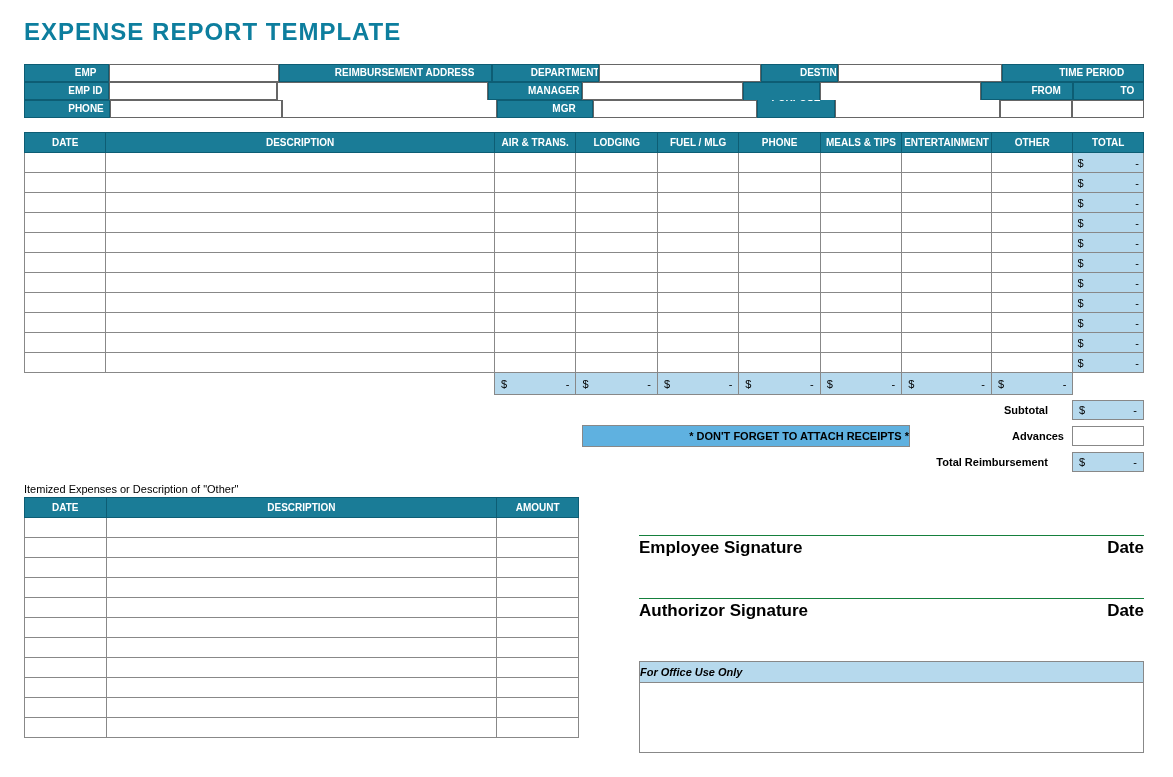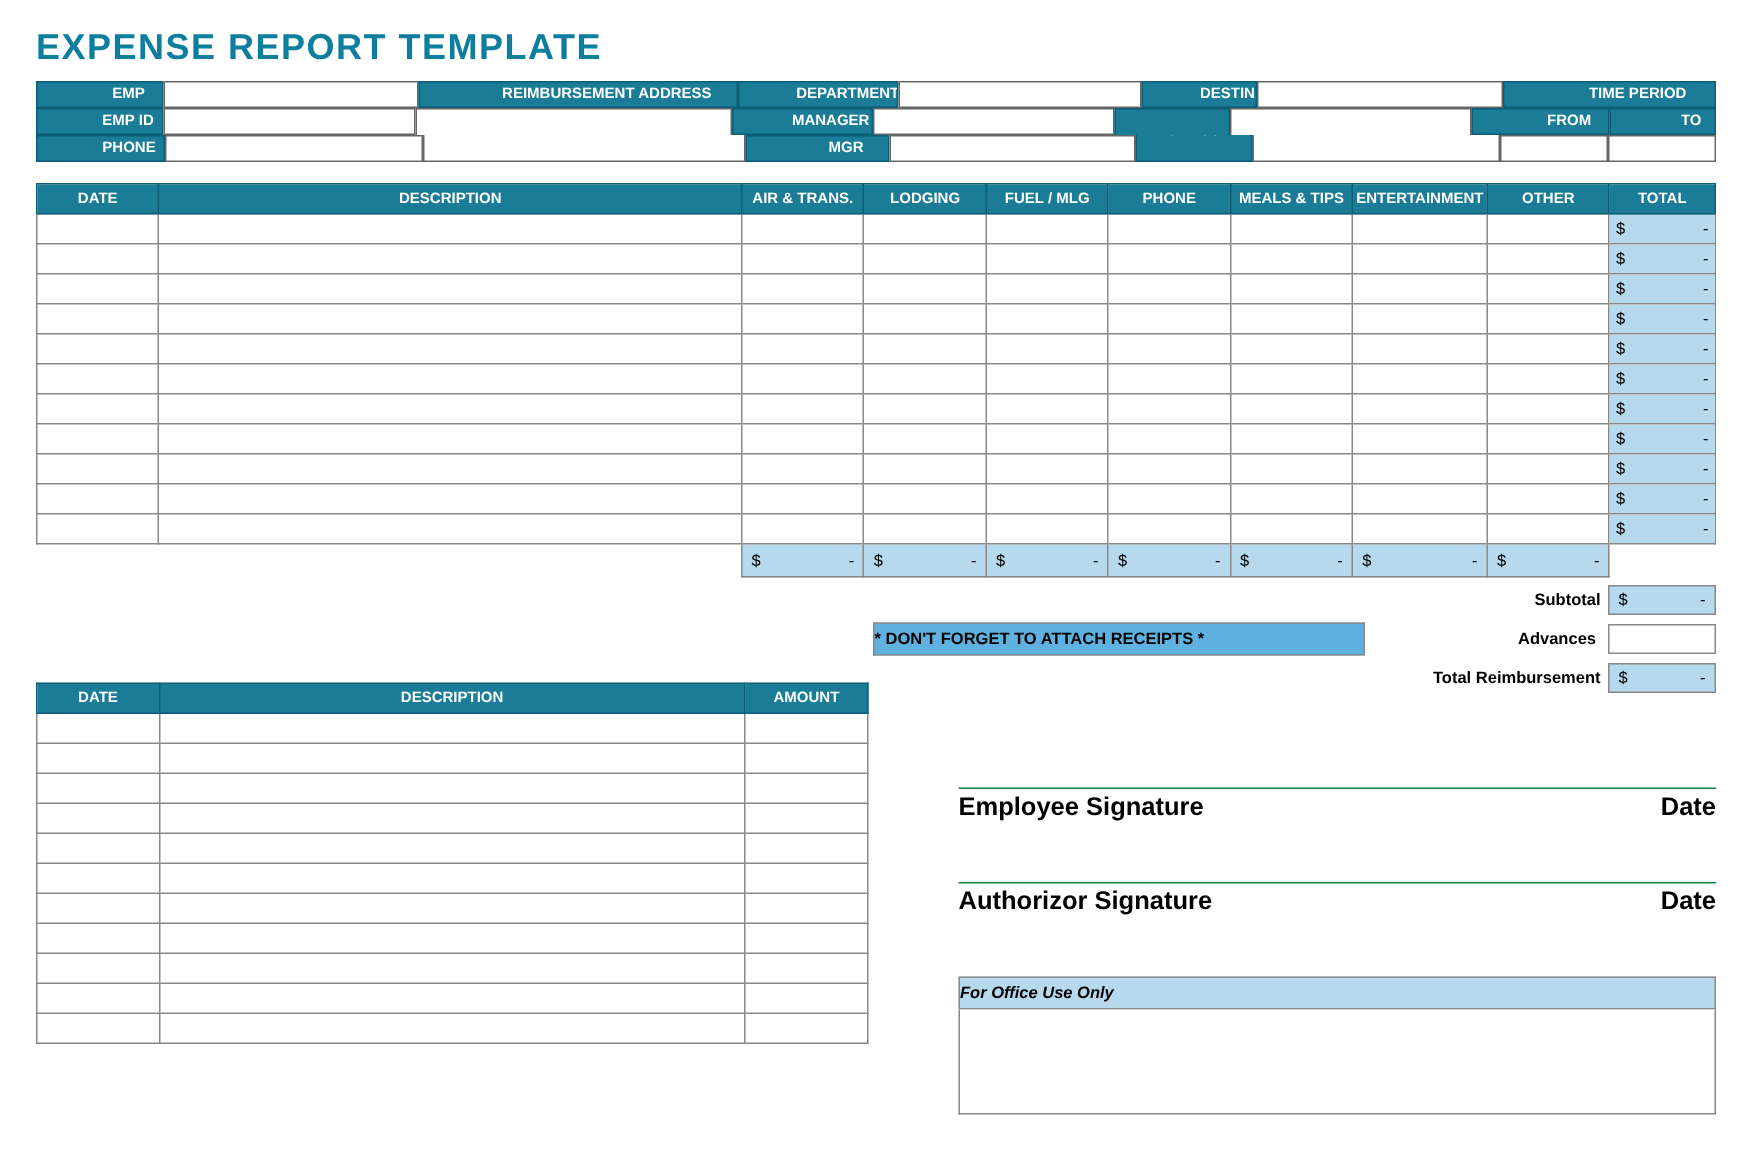--- a/index.html
+++ b/index.html
@@ -9,21 +9,21 @@
     background: #fff;
     padding: 18px 24px;
     width: 1173px;
     color: #000;
   }
   .title {
     color: #0d7e9e;
     font-size: 24px;
     font-weight: bold;
     letter-spacing: 1px;
-    margin-bottom: 8px;
+    margin-bottom: 18px;
   }
   table { border-collapse: collapse; }
   
   .info-row { display: flex; width: 1120px; }
   .info-cell {
     border: 1px solid #666;
     height: 18px;
     line-height: 16px;
     text-align: center;
     font-size: 10px;
@@ -69,25 +69,25 @@
     padding: 0 6px;
     font-size: 11px;
   }
   .subtotal-row .dollar { float:left; }
   .subtotal-row .dash { float:right; }
   .receipts-box {
     background: #5fb1e0;
     border: 1px solid #888;
     font-weight: bold;
     font-size: 11px;
-    text-align: left;
+    text-align: right;
     padding: 4px 0;
   }
   .summary-row { display:flex; width:1120px; height:22px; align-items:center; margin-top:4px;}
-  .summary-label { flex:1; text-align:right; font-weight:bold; font-size:11px; padding-right:5px;}
+  .summary-label { flex:1; text-align:right; font-weight:bold; font-size:11px; padding-right:24px;}
   .summary-val {
     width: 72px;
     border:1px solid #888;
     height:20px;
     text-align:left;
     padding:0 6px;
     font-size:11px;
     line-height:18px;
   }
   .shaded { background:#b6d9ed; }
@@ -374,20 +374,21 @@
   <div class="summary-label">Total Reimbursement</div>
   <div class="summary-val shaded">
     <span style="float:left">$</span>
     <span style="float:right">-</span>
   </div>
 </div>
 
 <div class="lower-flex" style="margin-top:-8px">
 
   <div>
+    <div class="itemized-title">Itemized Expenses or Description of "Other"</div>
     <table class="itemized-table">
       <colgroup>
           <col style="width:82px">
           <col style="width:393px">
           <col style="width:82px">
         </colgroup>
       <thead>
         <tr>
           <th>DATE</th>
           <th>DESCRIPTION</th>

